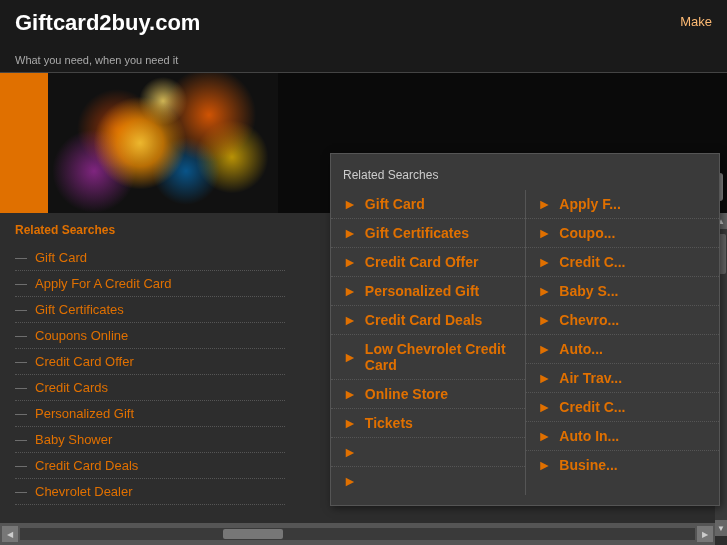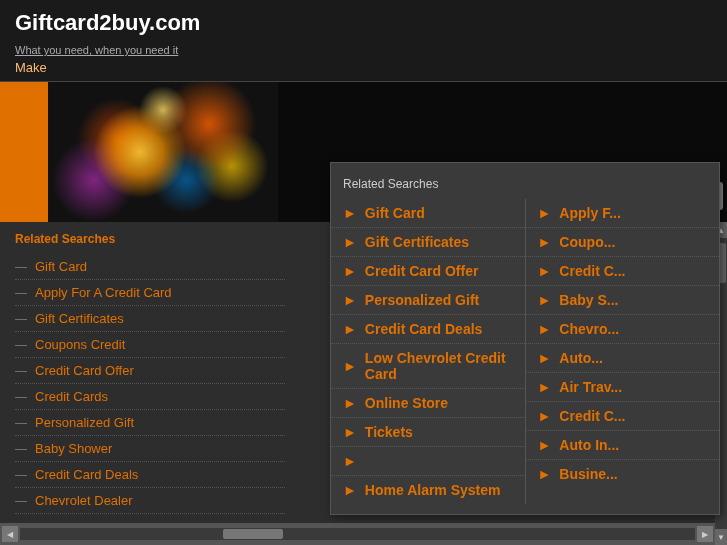--- a/index.html
+++ b/index.html
@@ -13,32 +13,30 @@
     }
 
     
     .header {
       background: #1a1a1a;
       padding: 10px 15px 6px 15px;
       display: flex;
       justify-content: space-between;
       align-items: flex-start;
       border-bottom: 1px solid #444;
-      flex-direction: column;
     }
     .site-title {
       color: #ffffff;
       font-size: 22px;
       font-weight: bold;
     }
     .site-subtitle {
       color: #aaaaaa;
       font-size: 11px;
-      margin-top: 8px;
-      text-decoration: underline;
+      margin-top: 18px;
     }
     .header-right {
       color: #fdba74;
       font-size: 13px;
       padding-top: 4px;
     }
 
     
     .hero {
       position: relative;
@@ -300,21 +298,21 @@
     <div class="sidebar-item">
       <span class="sidebar-arrow">—</span>
       <a class="sidebar-link">Apply For A Credit Card</a>
     </div>
     <div class="sidebar-item">
       <span class="sidebar-arrow">—</span>
       <a class="sidebar-link">Gift Certificates</a>
     </div>
     <div class="sidebar-item">
       <span class="sidebar-arrow">—</span>
-      <a class="sidebar-link">Coupons Credit</a>
+      <a class="sidebar-link">Coupons Online</a>
     </div>
     <div class="sidebar-item">
       <span class="sidebar-arrow">—</span>
       <a class="sidebar-link">Credit Card Offer</a>
     </div>
     <div class="sidebar-item">
       <span class="sidebar-arrow">—</span>
       <a class="sidebar-link">Credit Cards</a>
     </div>
     <div class="sidebar-item">
@@ -371,21 +369,20 @@
         </div>
         <div class="overlay-item">
           <span class="overlay-arrow">►</span>
           <a class="overlay-link">Tickets</a>
         </div>
         <div class="overlay-item">
           <span class="overlay-arrow">►</span>
         </div>
         <div class="overlay-item">
           <span class="overlay-arrow">►</span>
-          <a class="overlay-link">Home Alarm System</a>
         </div>
       </div>
 
       <div style="flex:1; overflow:hidden;">
         <div class="overlay-item">
           <span class="overlay-arrow">►</span>
           <a class="overlay-link">Apply F...</a>
         </div>
         <div class="overlay-item">
           <span class="overlay-arrow">►</span>

